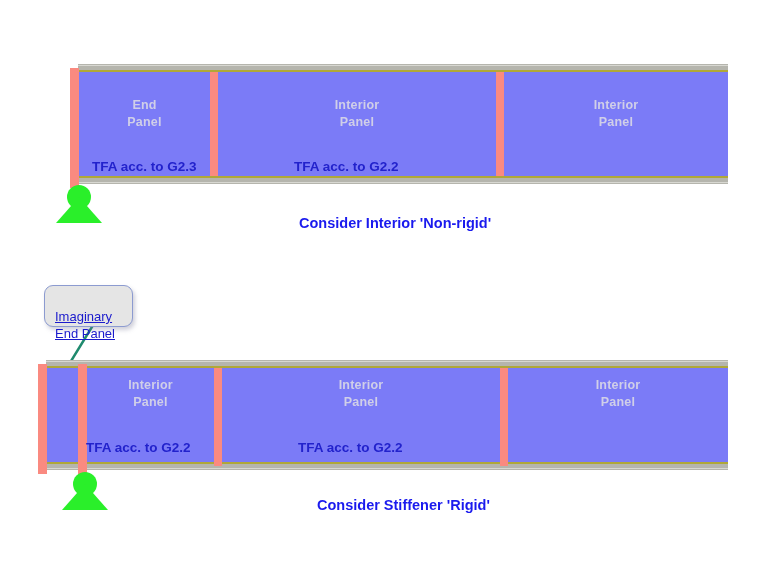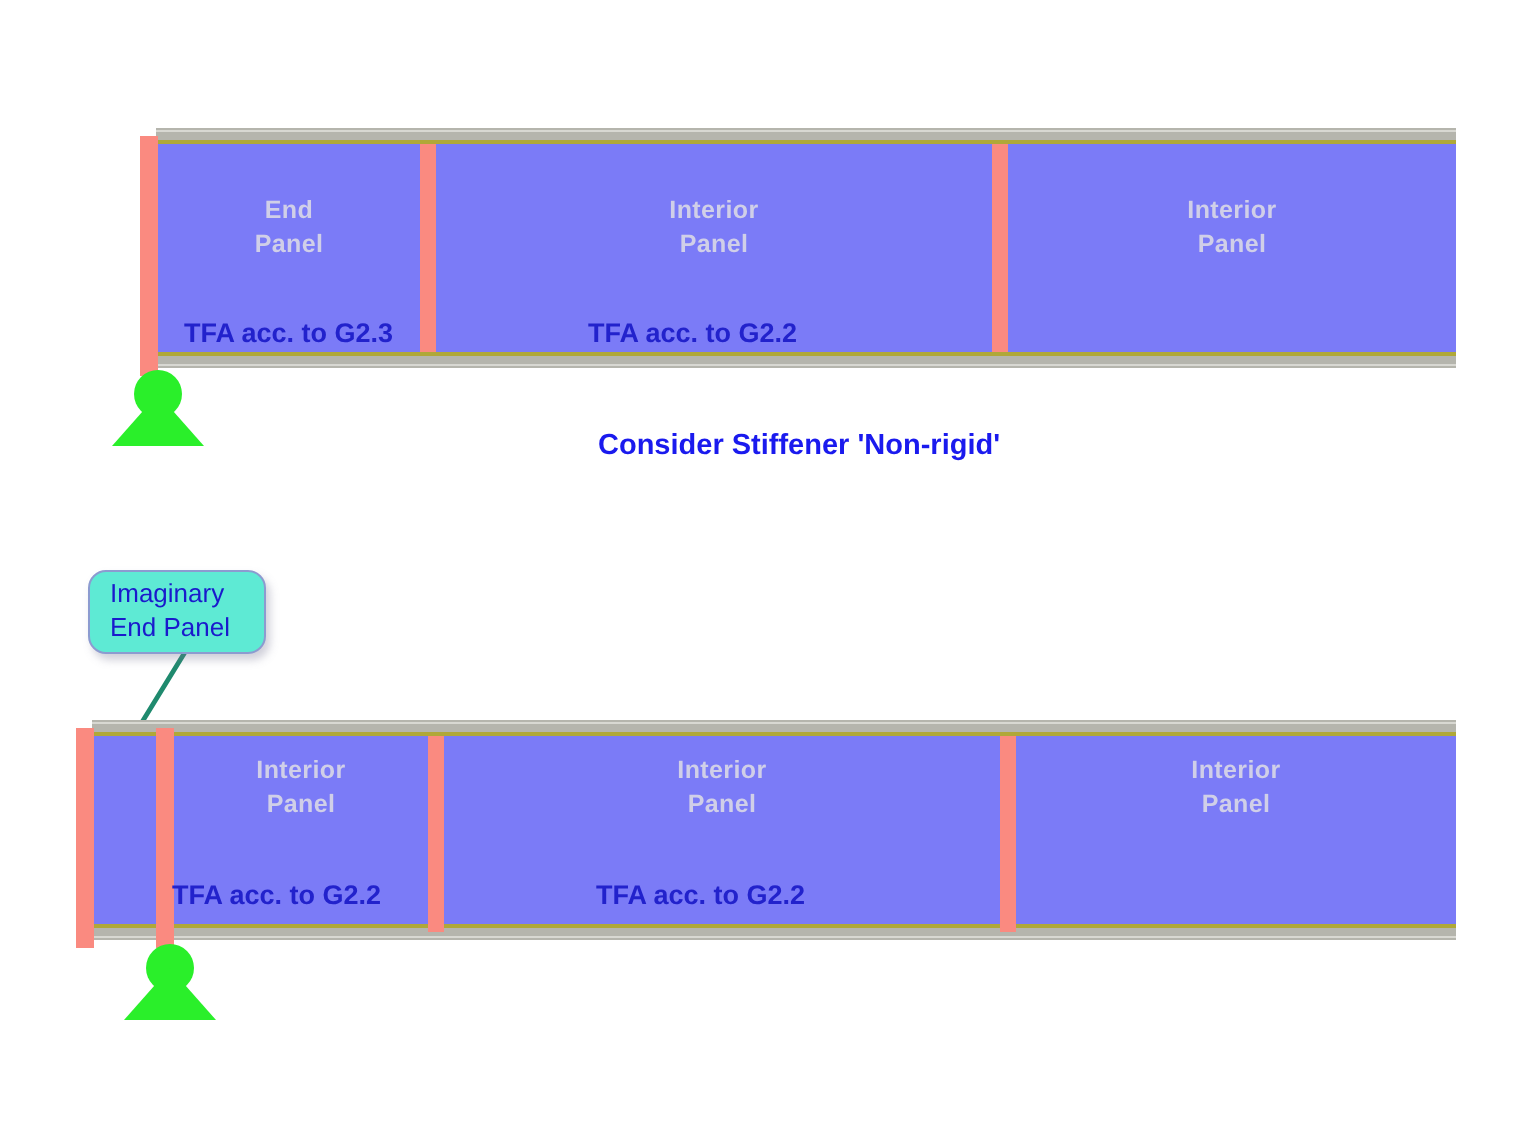--- a/index.html
+++ b/index.html
@@ -116,30 +116,31 @@
     color: #1a1aee;
     font-size: 14.5px;
     font-weight: bold;
     white-space: nowrap;
   }
 
   
   .callout-box {
     position: absolute;
     box-sizing: border-box;
-    background: #5eead4;
+    background: #e5e5e5;
     border: 1.4px solid #8c9bd0;
     border-radius: 9px;
     box-shadow: 2px 3px 4px rgba(120,120,150,0.35);
     color: #1a1acc;
     font-size: 13px;
     line-height: 17px;
     font-weight: normal;
-    padding: 2px 9px 6px 10px;
+    padding: 22px 9px 6px 10px;
     white-space: pre-line;
+    text-decoration: underline;
   }
   .callout-leader {
     position: absolute;
     left: 0; top: 0;
     width: 760px; height: 570px;
     pointer-events: none;
   }
 </style>
 </head>
 <body>
@@ -165,21 +166,21 @@
 Panel</div>
 
   <div class="panel-note" style="left:80px; top:159px;margin-left:12px;">TFA acc. to G2.3</div>
   <div class="panel-note" style="left:294px; top:159px;">TFA acc. to G2.2</div>
 
   <div class="support" style="left:56px; top:185px; width:46px; height:40px;">
     <div class="ball"></div>
     <div class="tri"></div>
   </div>
 
-  <div class="caption" style="left:299px; top:215px;">Consider Stiffener 'Non-rigid'</div>
+  <div class="caption" style="left:299px; top:215px;">Consider Interior 'Non-rigid'</div>
 
   <svg class="callout-leader" viewBox="0 0 760 570" xmlns="http://www.w3.org/2000/svg">
     <line x1="95" y1="322" x2="60" y2="379" stroke="#1f8a6e" stroke-width="2.4" stroke-linecap="round"></line>
   </svg>
 
   <div class="callout-box" style="left:44px; top:285px; width:89px; height:42px;">Imaginary
 End Panel</div>
 
   <div class="beam" style="left:46px; top:360px; width:682px; height:110px;">
     <div class="flange top"></div>
@@ -202,14 +203,15 @@
 Panel</div>
 
   <div class="panel-note" style="left:86px; top:440px;">TFA acc. to G2.2</div>
   <div class="panel-note" style="left:298px; top:440px;">TFA acc. to G2.2</div>
 
   <div class="support" style="left:62px; top:472px; width:46px; height:40px;">
     <div class="ball"></div>
     <div class="tri"></div>
   </div>
 
+  <div class="caption" style="left:317px; top:497px;">Consider Stiffener 'Rigid'</div>
 
 </div>
 
 </body></html>

